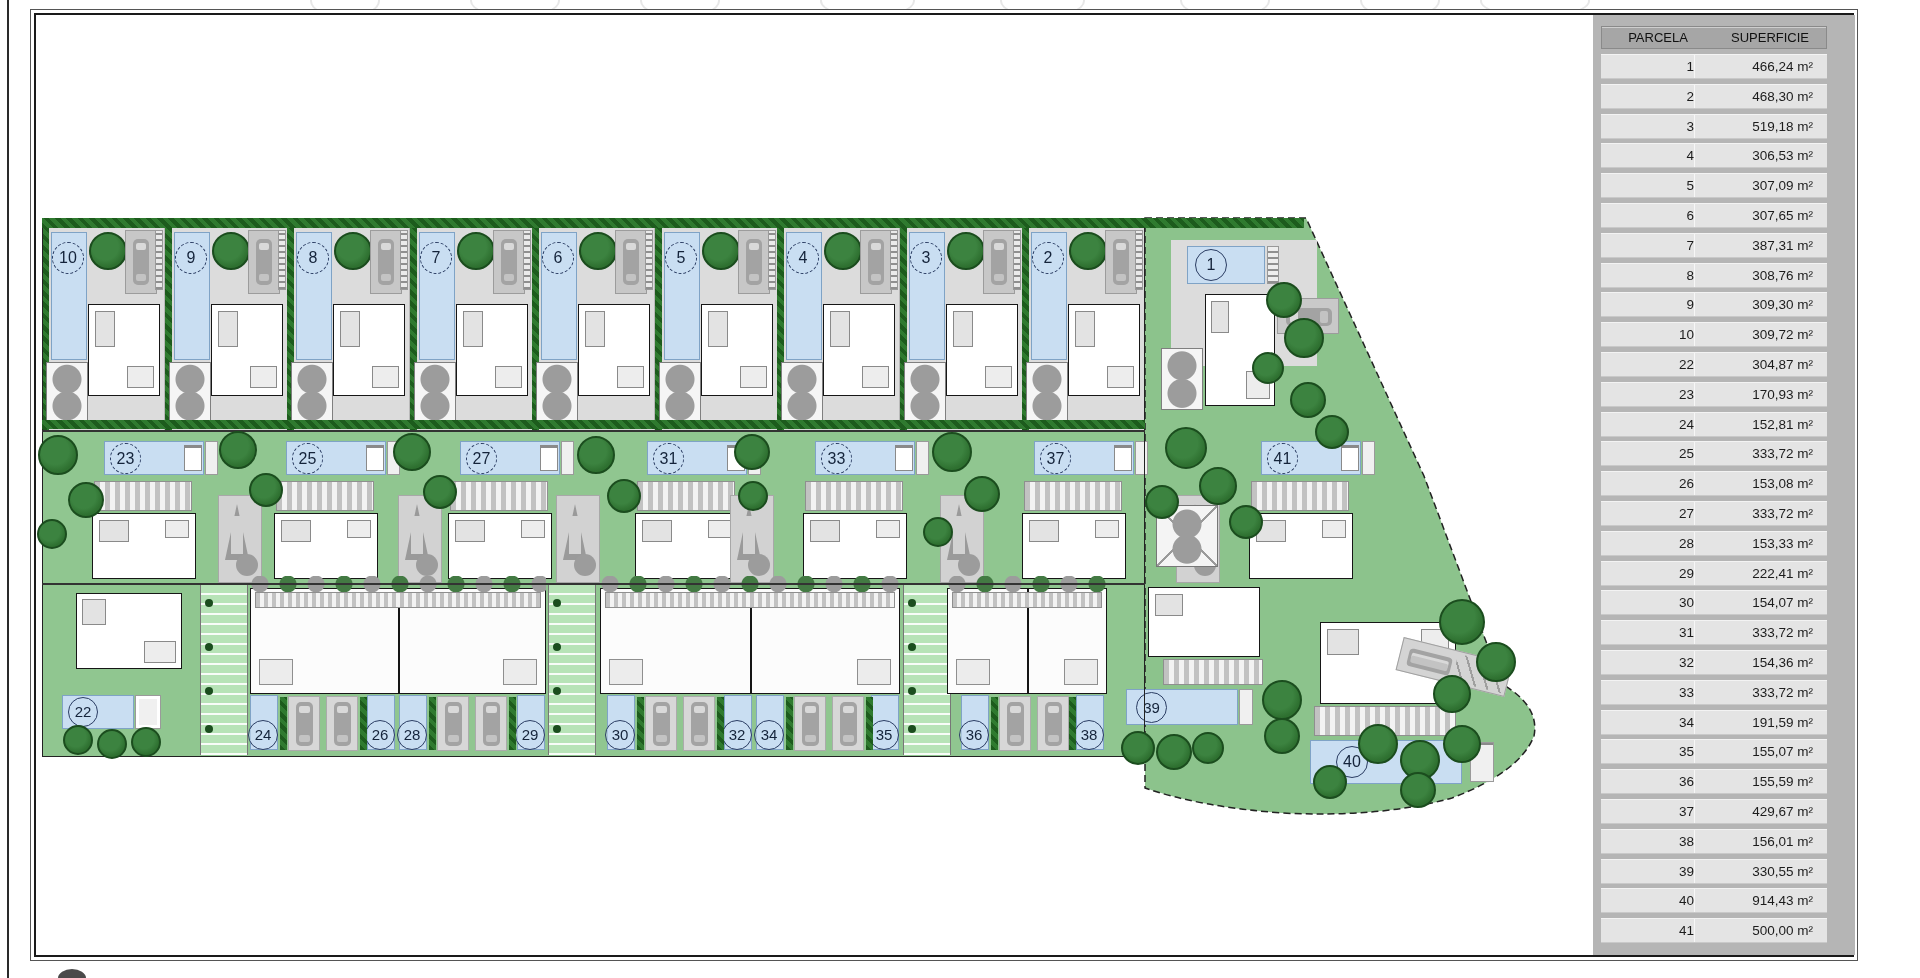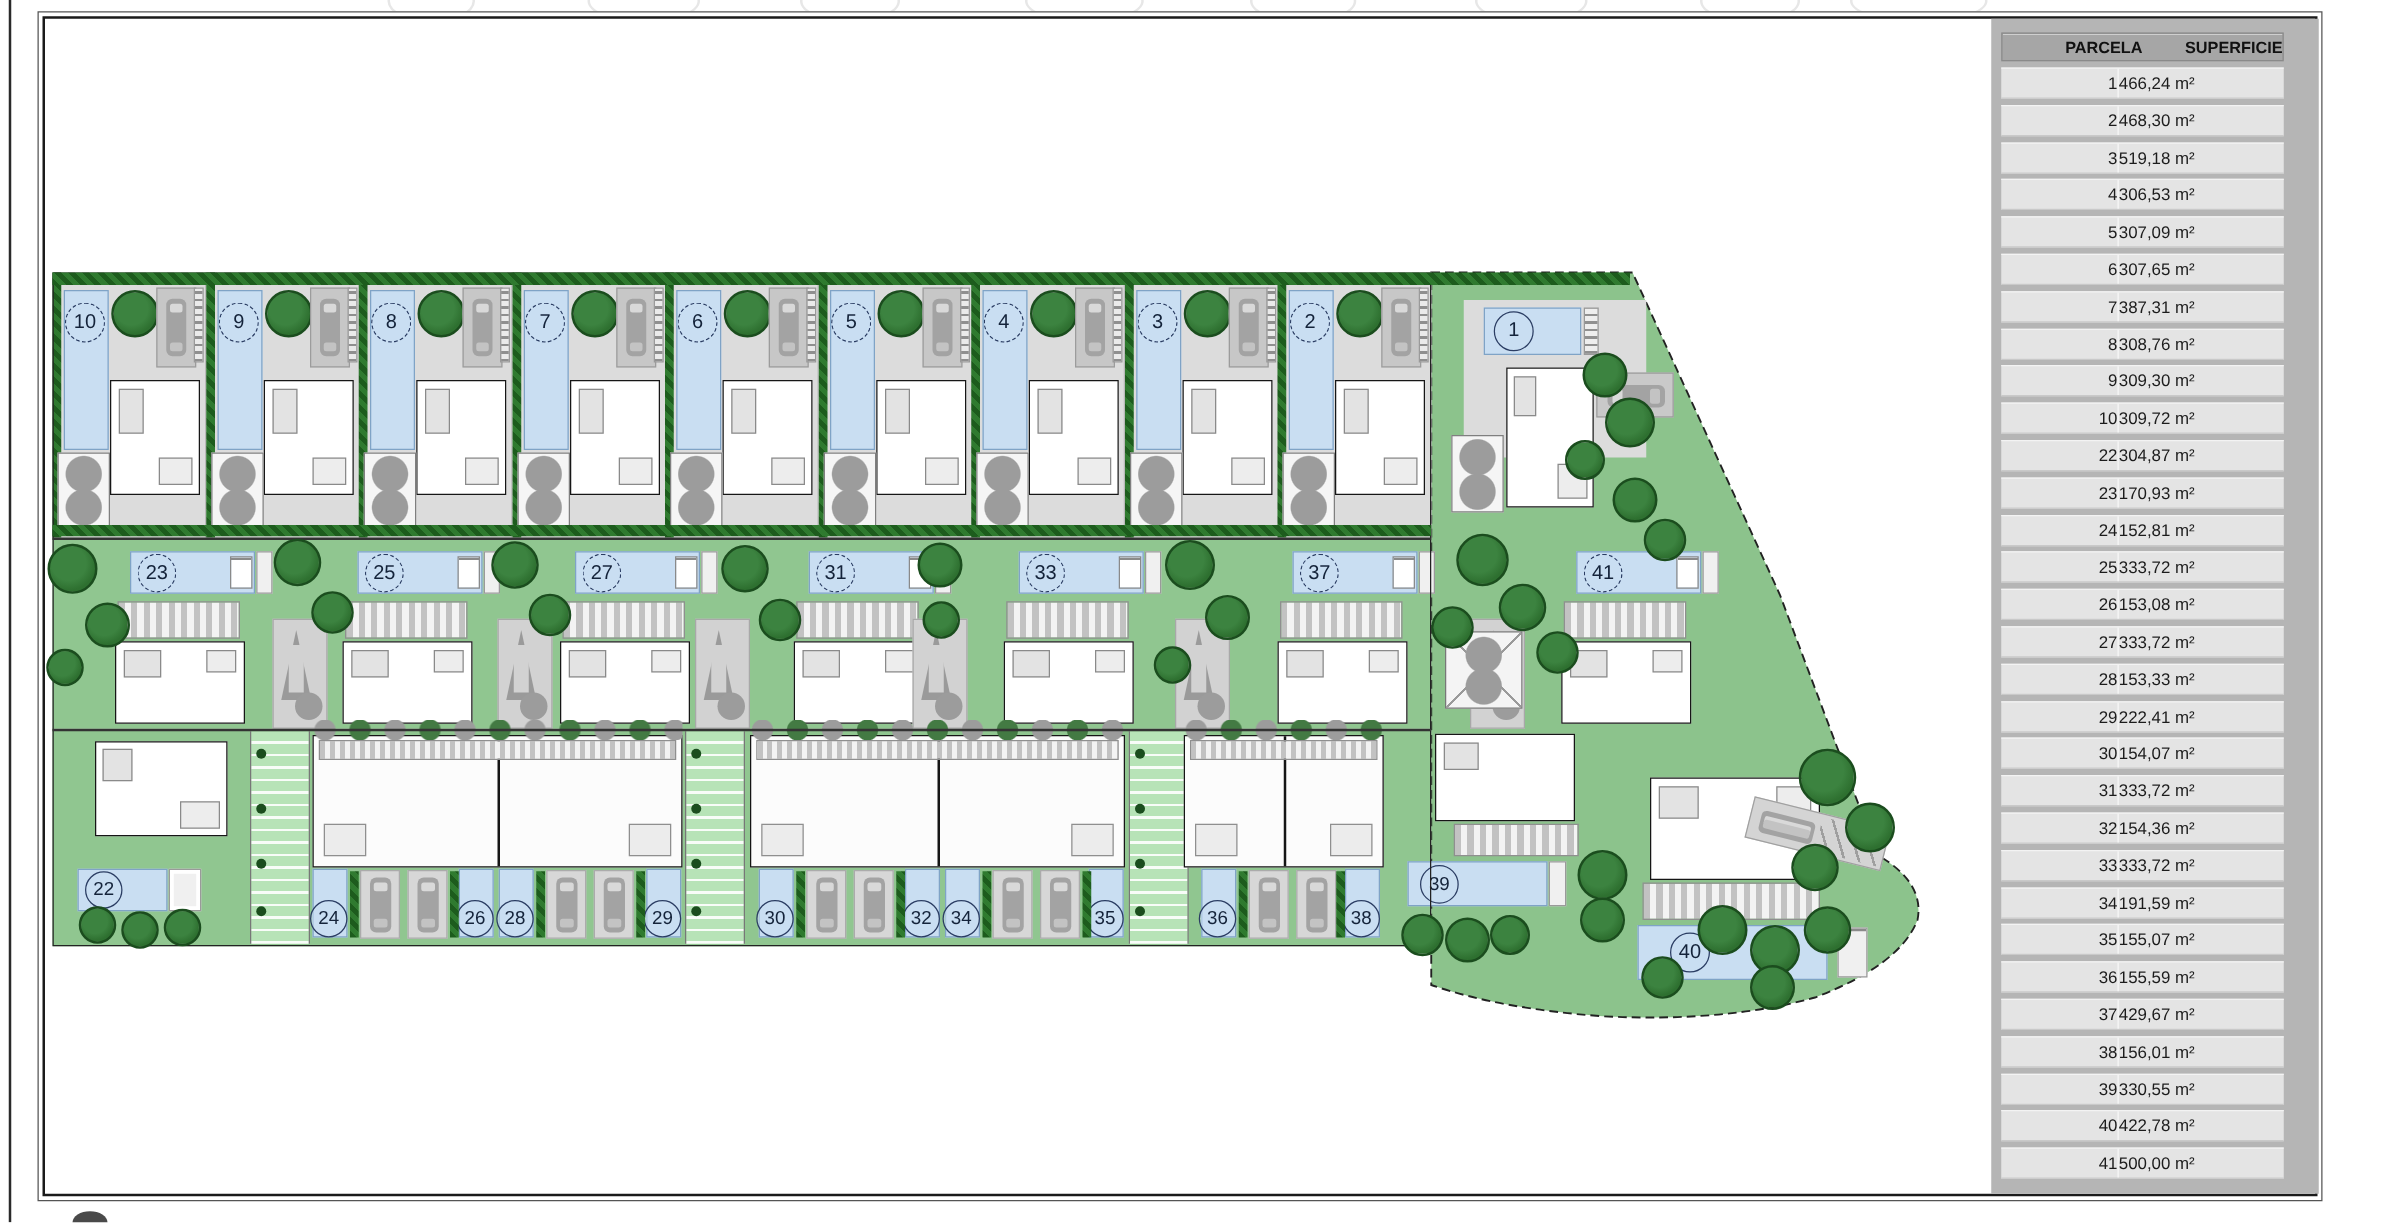--- a/index.html
+++ b/index.html
@@ -12,25 +12,25 @@
   .sheet{position:absolute;left:30px;top:9px;width:1828px;height:952px;border:1px solid #555;background:#fff;}
   .sheet-inner{position:absolute;left:3px;top:3px;right:3px;bottom:3px;border:2px solid #1a1a1a;}
   .wm{position:absolute;top:-16px;border:2px solid #e7e7e7;border-radius:50%;background:transparent;}
   .copy-mark{position:absolute;left:58px;top:969px;width:28px;height:18px;background:#4a4a4a;border-radius:50% 50% 0 0;}
 
   
   .panel{position:absolute;left:1593px;top:15px;width:262px;height:940px;background:var(--c-panel,#b5b5b5);}
   .ptable{position:absolute;left:8px;top:11px;width:226px;}
   .ptable-head{display:flex;height:23px;background:var(--c-headbg,#a6a6a6);
                border:1px solid #8a8a8a;box-shadow:inset 0 1px 0 #cfcfcf;margin-bottom:5px;}
-  .ptable-head div{flex:1;text-align:right;font-size:13px;font-weight:bold;line-height:21px;color:#111;}
+  .ptable-head div{flex:1;text-align:center;font-size:13px;font-weight:normal;line-height:21px;color:#111;}
   .prow{display:flex;height:25px;background:var(--c-rowbg,#e4e4e4);margin-bottom:4.8px;
         border-top:1px solid #f3f3f3;border-bottom:1px solid #c9c9c9;}
   .prow .c1{width:94px;text-align:right;font-size:13.5px;line-height:24px;border-right:1px solid #f7f7f7;}
-  .prow .c2{flex:1;font-size:13.5px;line-height:24px;}
+  .prow .c2{flex:1;text-align:right;font-size:13.5px;line-height:24px;padding-right:14px;}
 
   
   #map{position:absolute;left:0;top:0;width:1920px;height:978px;}
   .site-svg{position:absolute;left:0;top:0;}
   .strip{position:absolute;}
   .row1-bg{left:42px;top:218px;width:1103px;height:212px;background:var(--c-ground,#dcdcdc);}
   .row2-bg{left:42px;top:430px;width:1103px;height:153px;background:var(--c-garden,#90c690);}
   .row3-bg{left:42px;top:583px;width:1103px;height:174px;background:var(--c-garden,#90c690);}
   .site-border{position:absolute;left:42px;top:218px;width:1103px;height:539px;border:1.6px solid #222;}
   .divline{position:absolute;left:42px;width:1103px;height:1.6px;background:#333;}
@@ -678,21 +678,21 @@
           <div class="prow">
             <div class="c1">38</div>
             <div class="c2">156,01 m²</div>
           </div>
           <div class="prow">
             <div class="c1">39</div>
             <div class="c2">330,55 m²</div>
           </div>
           <div class="prow">
             <div class="c1">40</div>
-            <div class="c2">422,78 m²</div>
+            <div class="c2">914,43 m²</div>
           </div>
           <div class="prow">
             <div class="c1">41</div>
             <div class="c2">500,00 m²</div>
           </div>
         </div>
     </div>
   </div>
 
   <div class="copy-mark"></div>

